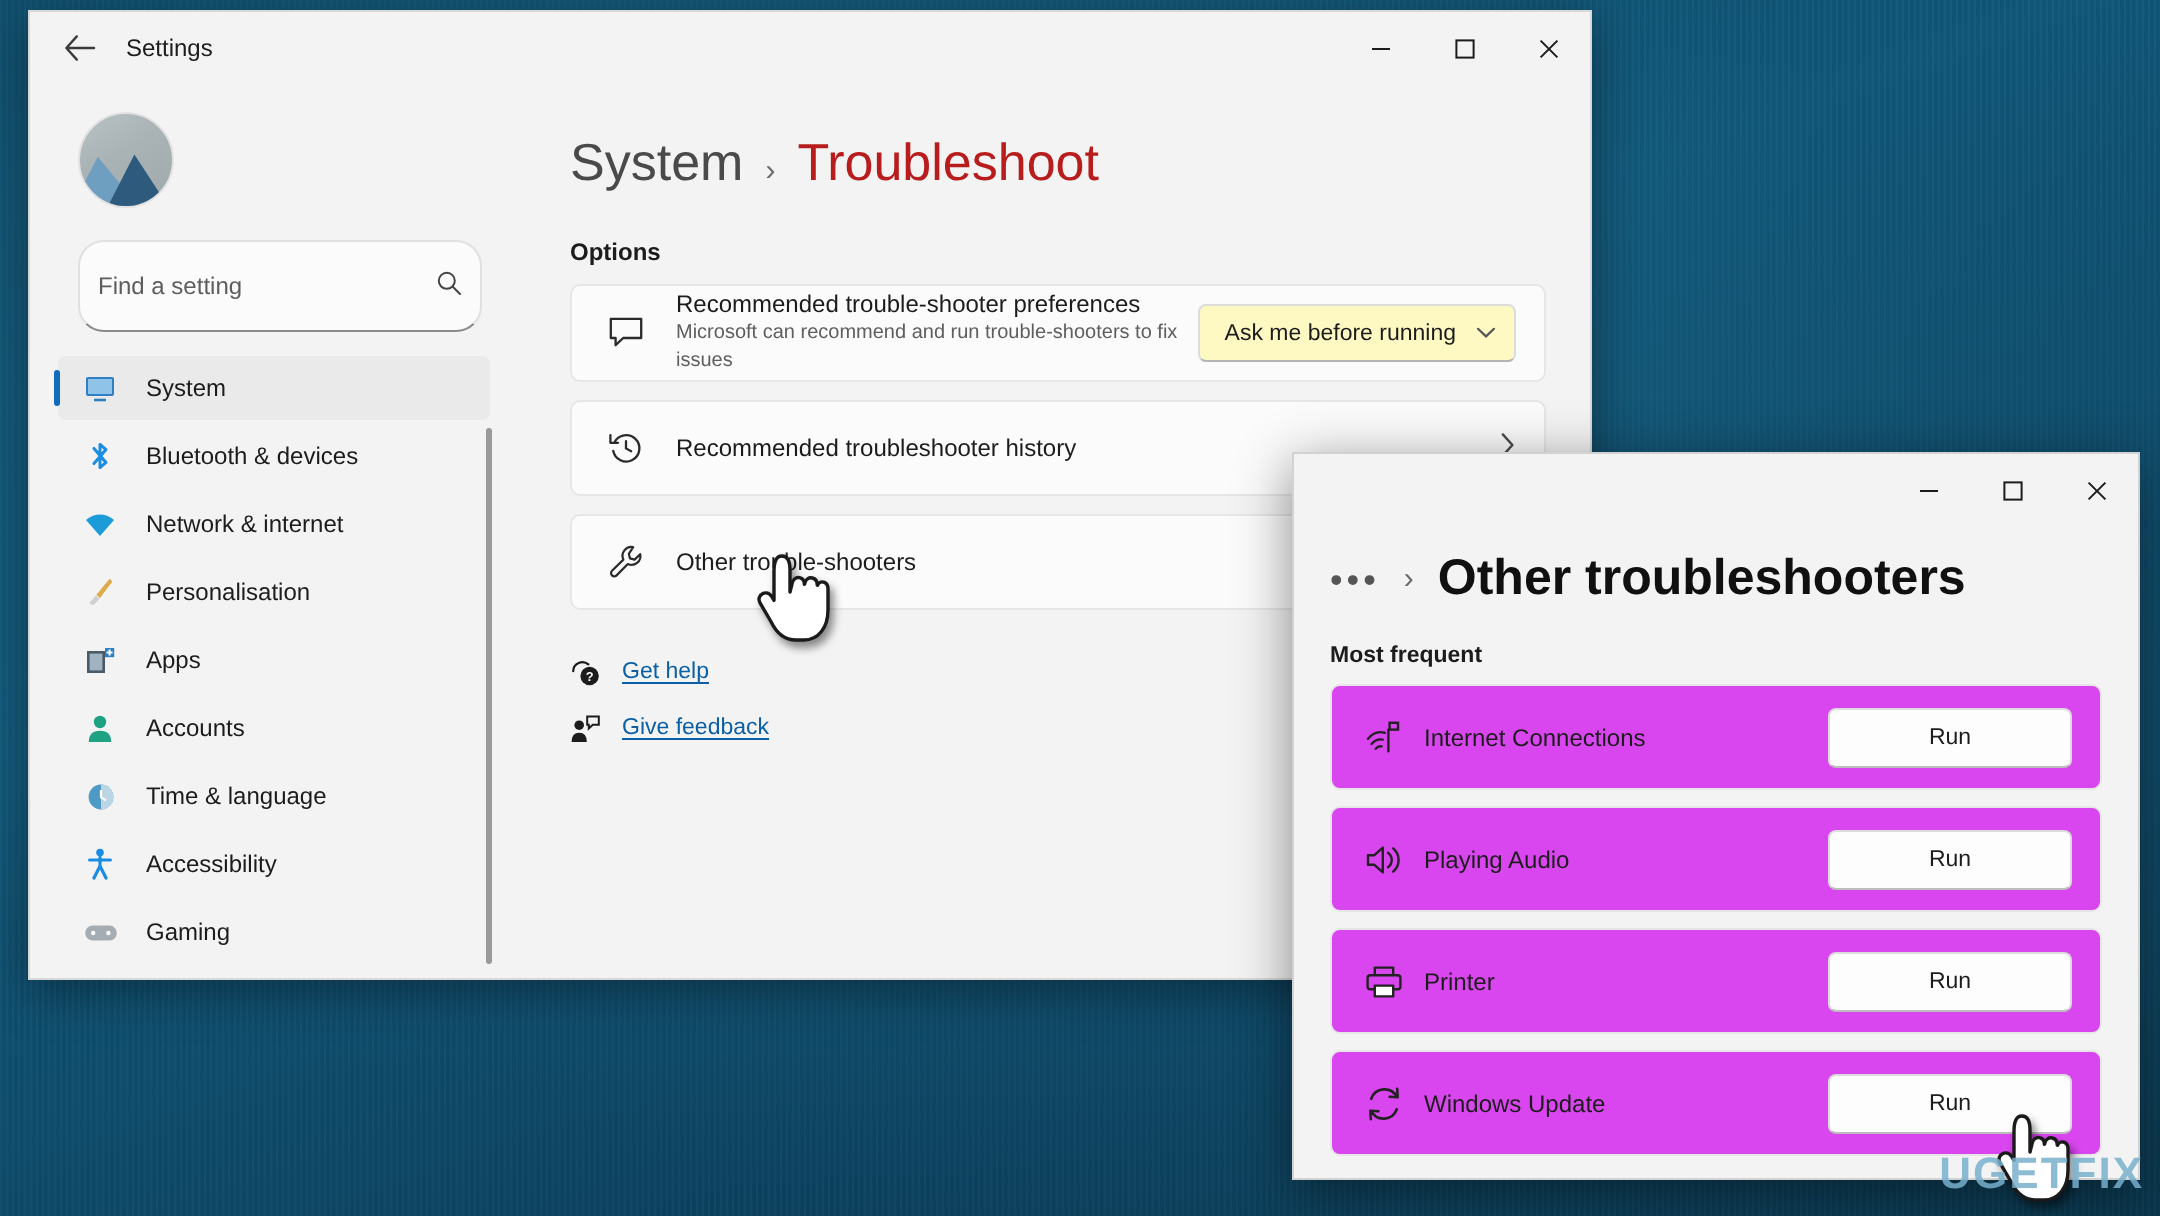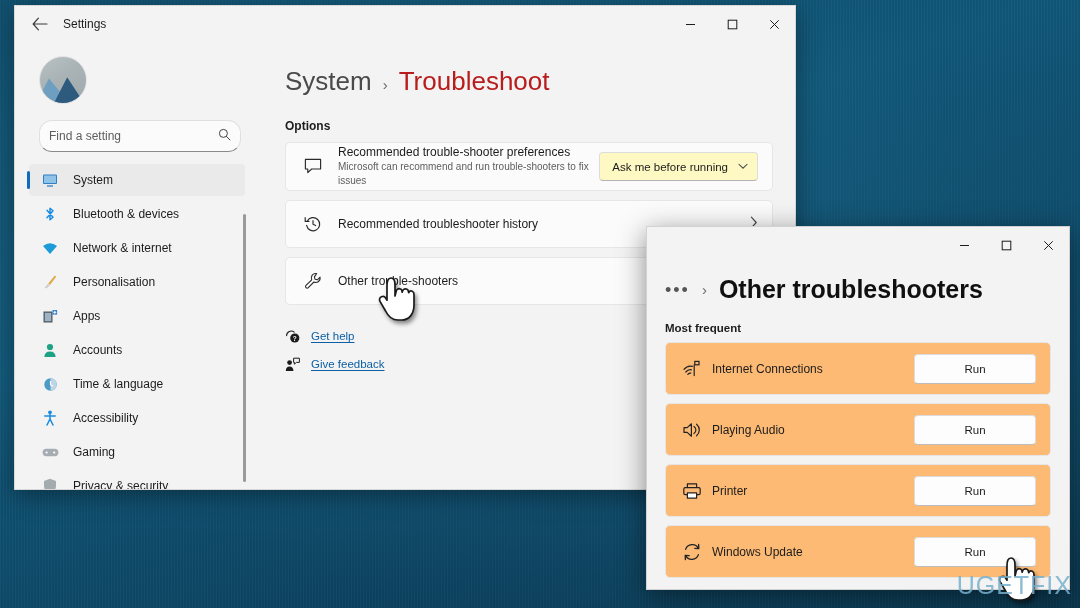--- a/index.html
+++ b/index.html
@@ -99,21 +99,21 @@
     content: "";
     position: absolute;
     right: 2px; bottom: 0;
     width: 30px; height: 28px;
     background: #2e5a7d;
     clip-path: polygon(0% 100%, 44% 8%, 100% 100%);
   }
 
   .search-wrap {
     margin: 16px 14px 0 14px;
-    height: 32px;
+    height: 46px;
     background: #fbfbfb;
     border: 1px solid #e0e0e0;
     border-bottom: 1px solid #8a8a8a;
     border-radius: 13px;
     display: flex;
     align-items: center;
     padding: 0 9px;
   }
   .search-wrap input {
     flex: 1;
@@ -281,21 +281,21 @@
   .ts-sep { font-size: 15px; color: #6a6a6a; }
   .ts-leaf { font-size: 25px; font-weight: 600; color: #101010; }
 
   .ts-section {
     font-size: 11.5px;
     font-weight: 700;
     color: #1c1c1c;
     margin-top: 18px;
   }
   .ts-card {
-    background: #fdba74;
+    background: #d946ef;
     border: 1px solid #e6e6e6;
     border-radius: 5px;
     margin-top: 8px;
     height: 53px;
     display: flex;
     align-items: center;
     padding: 0 14px 0 16px;
   }
   .ts-ico {
     width: 30px;
@@ -327,22 +327,22 @@
     filter: drop-shadow(2px 3px 2px rgba(0,0,0,0.45));
   }
   #cursor-main { left: 372px; top: 272px; }
   #cursor-ts   { left: 992px; top: 552px; }
 
   
   #watermark {
     position: absolute;
     right: 8px;
     bottom: 8px;
-    font-size: 25px;
-    font-weight: 400;
+    font-size: 22px;
+    font-weight: 700;
     letter-spacing: 1px;
     color: rgba(120,175,205,0.85);
     font-family: "Liberation Sans", sans-serif;
     pointer-events: none;
   }
 </style>
 </head>
 <body>
 
 <div id="desktop">

